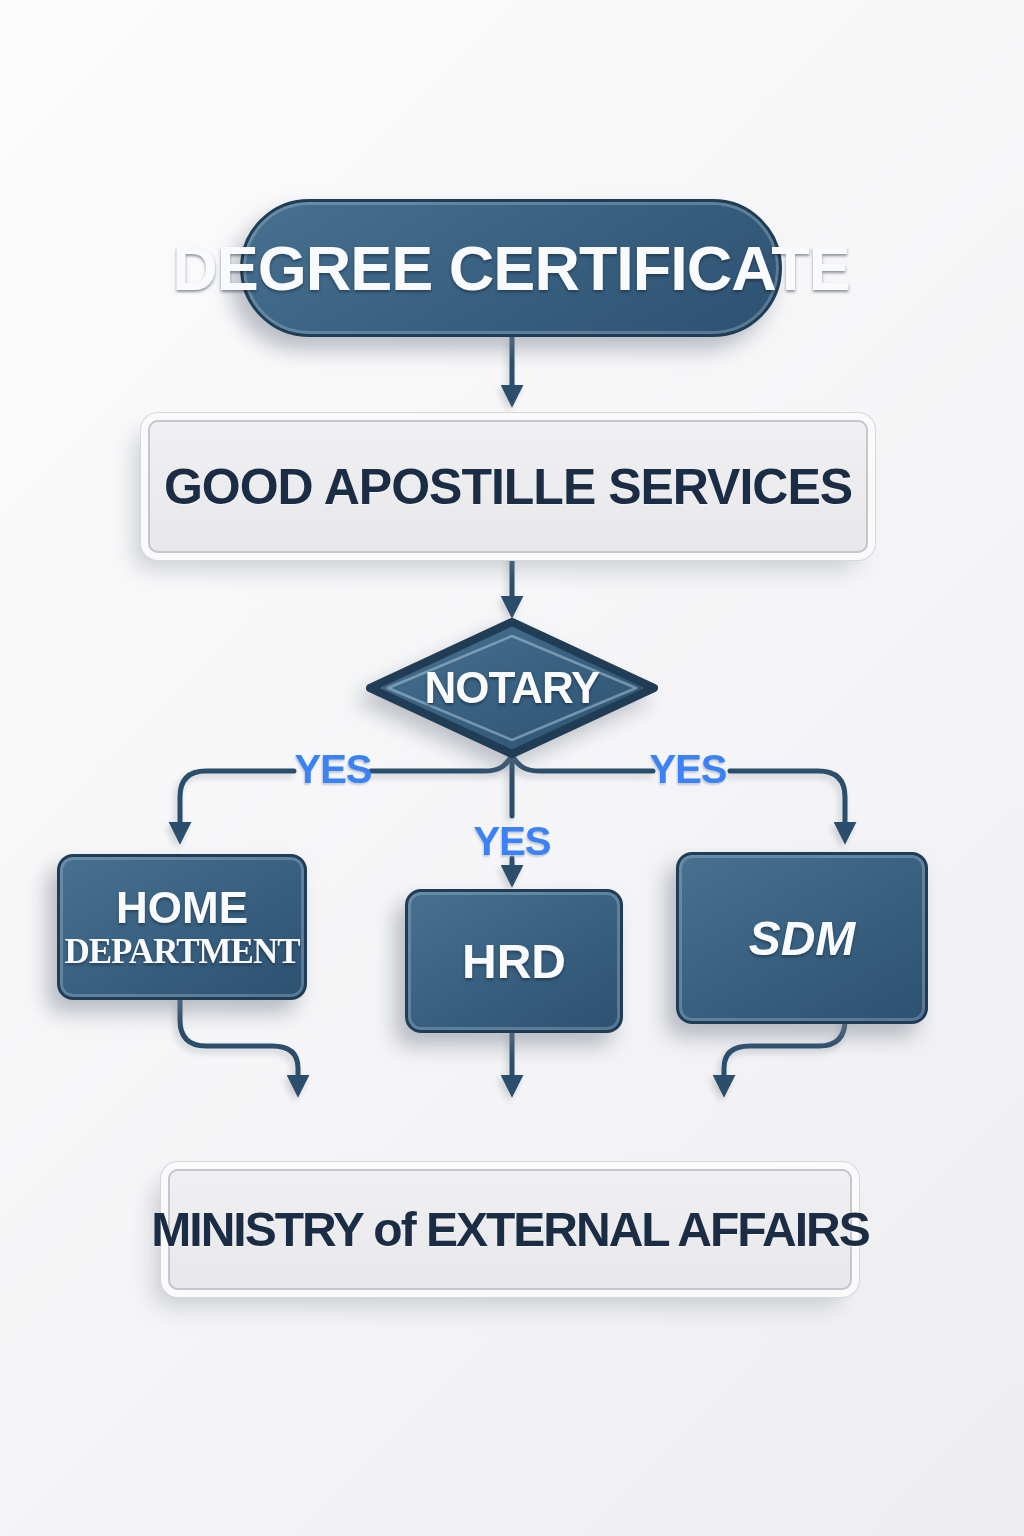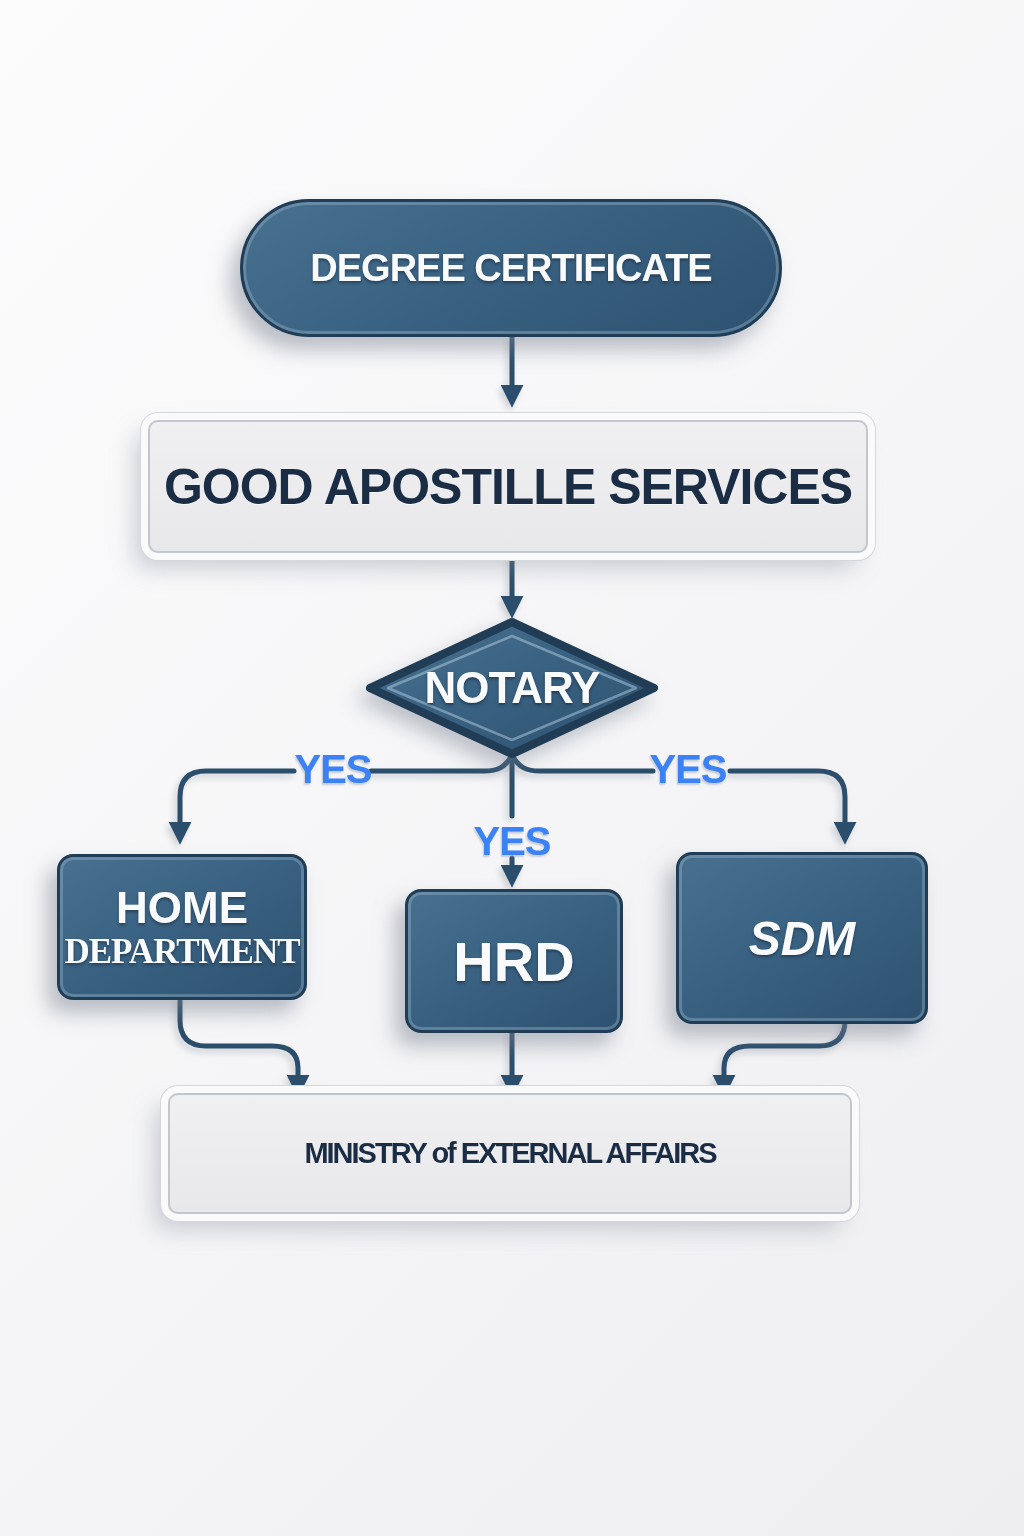--- a/index.html
+++ b/index.html
@@ -63,28 +63,28 @@
   .rounded{border-radius:16px;}
   .light-box{
     background:linear-gradient(180deg,#f0f0f2,var(--light-node-fill,#e8e8ea));
     border:2px solid #c3c7cd;
     border-radius:10px;
     box-shadow:0 0 0 7px #fafafb, 0 0 0 8px #d4d7dc, -12px 14px 24px rgba(135,142,155,.45);
     color:var(--dark-text,#1b2d44);
     text-shadow:0 1px 0 rgba(255,255,255,.55);
     font-weight:700;
   }
-  .node-degree{left:240px;top:199px;width:542px;height:138px;font-size:38px;letter-spacing:-1px;}
+  .node-degree{left:240px;top:199px;width:542px;height:138px;font-size:63px;letter-spacing:-1px;}
   .node-apostille{left:148px;top:420px;width:720px;height:133px;font-size:50px;letter-spacing:-1px;}
   .node-notary-label{left:372px;top:661px;width:280px;height:54px;font-size:44px;font-weight:700;color:var(--light-text,#f8fafc);text-shadow:0 2px 3px rgba(10,25,40,.5);letter-spacing:-1px;}
   .node-home{left:57px;top:854px;width:250px;height:146px;font-size:44px;line-height:1.12;}
   .node-home .line2{font-size:35px;letter-spacing:-1px;font-family:Liberation Serif, serif;}
-  .node-hrd{left:405px;top:889px;width:218px;height:144px;font-size:56px;}
+  .node-hrd{left:405px;top:889px;width:218px;height:144px;font-size:48px;}
   .node-sdm{left:676px;top:852px;width:252px;height:172px;font-size:48px;font-style:italic;}
-  .node-mea{left:168px;top:1093px;width:684px;height:121px;font-size:29px;letter-spacing:-2px;}
+  .node-mea{left:168px;top:1169px;width:684px;height:121px;font-size:48px;letter-spacing:-2px;}
   .yes-label{
     position:absolute;
     width:120px;
     text-align:center;
     font-size:40px;
     font-weight:800;
     letter-spacing:-1px;
     color:#3b82f6;
     text-shadow:-1px 2px 2px rgba(160,168,180,.55);
   }

